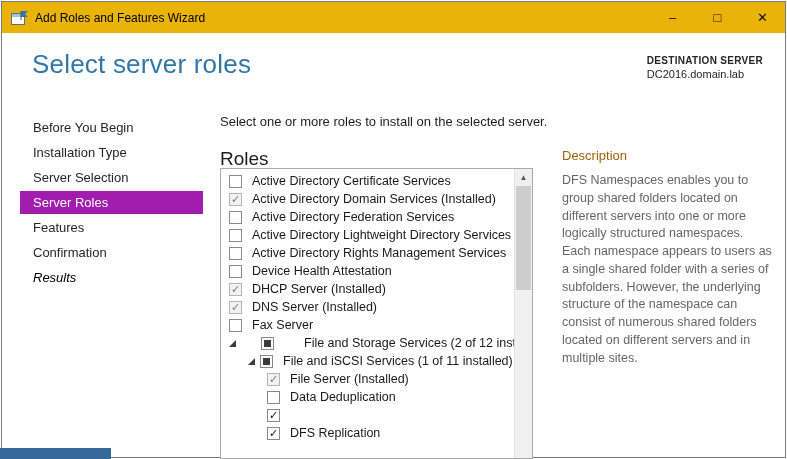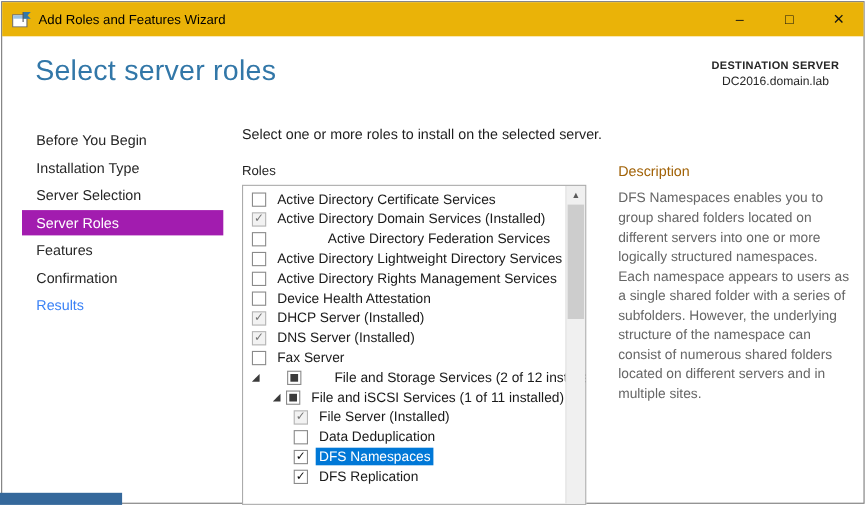--- a/index.html
+++ b/index.html
@@ -14,34 +14,34 @@
   .app-icon { width:18px; height:14px; margin:0 6px 0 9px; position:relative; }
   .app-icon svg { display:block; }
   .title-text { font-size:12px; color:#000; }
   .win-controls { position:absolute; right:0; top:0; height:31px; display:flex; }
   .win-btn { width:45px; height:31px; display:flex; align-items:center;
     justify-content:center; font-size:13px; color:#111; cursor:default; }
 
   
   .page-title { position:absolute; left:30px; top:47px; font-size:26px;
     font-weight:300; color:#3277a8; letter-spacing:0.2px; }
-  .dest { position:absolute; right:22px; top:53px; text-align:center; }
+  .dest { position:absolute; right:22px; top:53px; text-align:left; }
   .dest-label { font-size:10px; font-weight:bold; color:#262626; letter-spacing:0.3px; }
   .dest-server { font-size:11px; color:#262626; margin-top:2px; }
 
   
   .sidebar { position:absolute; left:18px; top:114px; width:183px; }
   .side-item { font-size:13px; color:#262626; padding:4px 6px 4px 13px;
     margin-bottom:2px; white-space:nowrap; }
   .side-item.selected { background:#a21caf; color:#fff; }
-  .side-item.disabled { color:#3b82f6; }
+  .side-item.disabled { color:#000000;font-style:italic; }
 
   
   .instruction { position:absolute; left:218px; top:112px; font-size:13px; color:#1e1e1e; }
-  .roles-label { position:absolute; left:218px; top:146px; font-size:12px; color:#1e1e1e; }
+  .roles-label { position:absolute; left:218px; top:146px; font-size:19px; color:#1e1e1e; }
   .listbox { position:absolute; left:218px; top:166px; width:313px; height:291px;
     border:1px solid #ababab; background:#fff; overflow:hidden; }
   .list-inner { position:absolute; top:3px; left:0; right:19px; }
   .row { height:18px; display:flex; align-items:center; font-size:12.5px;
     color:#1a1a1a; white-space:nowrap; }
   .tri { width:0; height:0; border-right:7px solid #3b3b3b;
     border-top:7px solid transparent; margin-right:5px; flex:0 0 auto; }
   .cb { width:13px; height:13px; border:1px solid #8a8a8a; background:#fff;
     margin-right:7px; flex:0 0 auto; display:flex; align-items:center;
     justify-content:center; font-size:11px; line-height:11px; color:#111;
@@ -112,21 +112,21 @@
   <div class="listbox">
     <div class="list-inner" id="tree-root">
         <div class="row" style="padding-left: 8px;">
           <span class="cb unchecked"></span>
           <span class="row-label">Active Directory Certificate Services</span>
         </div>
         <div class="row" style="padding-left: 8px;">
           <span class="cb installed">✓</span>
           <span class="row-label">Active Directory Domain Services (Installed)</span>
         </div>
-        <div class="row" style="padding-left: 8px; gap: 46px;">
+        <div class="row" style="padding-left: 8px;">
           <span class="cb unchecked"></span>
           <span class="row-label">Active Directory Federation Services</span>
         </div>
         <div class="row" style="padding-left: 8px;">
           <span class="cb unchecked"></span>
           <span class="row-label">Active Directory Lightweight Directory Services</span>
         </div>
         <div class="row" style="padding-left: 8px;">
           <span class="cb unchecked"></span>
           <span class="row-label">Active Directory Rights Management Services</span>
@@ -160,21 +160,20 @@
         <div class="row" style="padding-left: 46px;">
           <span class="cb installed">✓</span>
           <span class="row-label">File Server (Installed)</span>
         </div>
         <div class="row" style="padding-left: 46px;">
           <span class="cb unchecked"></span>
           <span class="row-label">Data Deduplication</span>
         </div>
         <div class="row" style="padding-left: 46px;">
           <span class="cb checked">✓</span>
-          <span class="row-label sel">DFS Namespaces</span>
         </div>
         <div class="row" style="padding-left: 46px;">
           <span class="cb checked">✓</span>
           <span class="row-label">DFS Replication</span>
         </div>
       </div>
     <div class="scrollbar">
       <div class="scroll-btn">▲</div>
       <div class="scroll-thumb"></div>
     </div>

